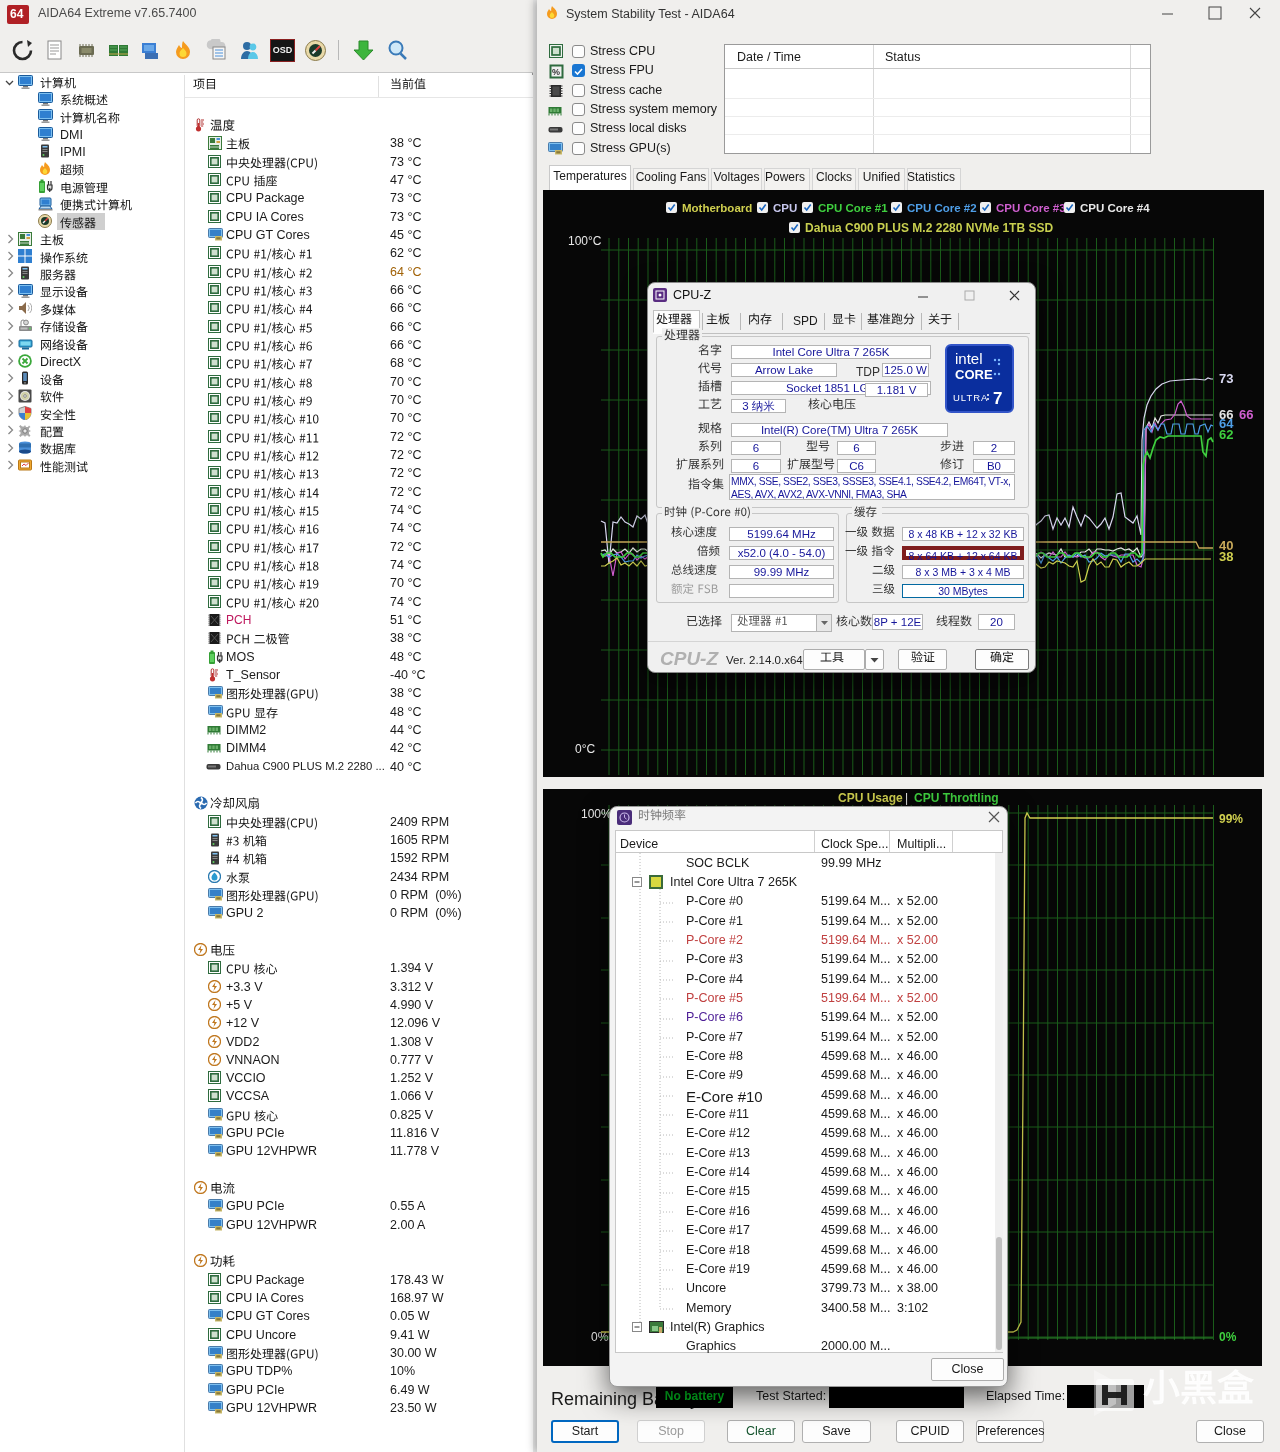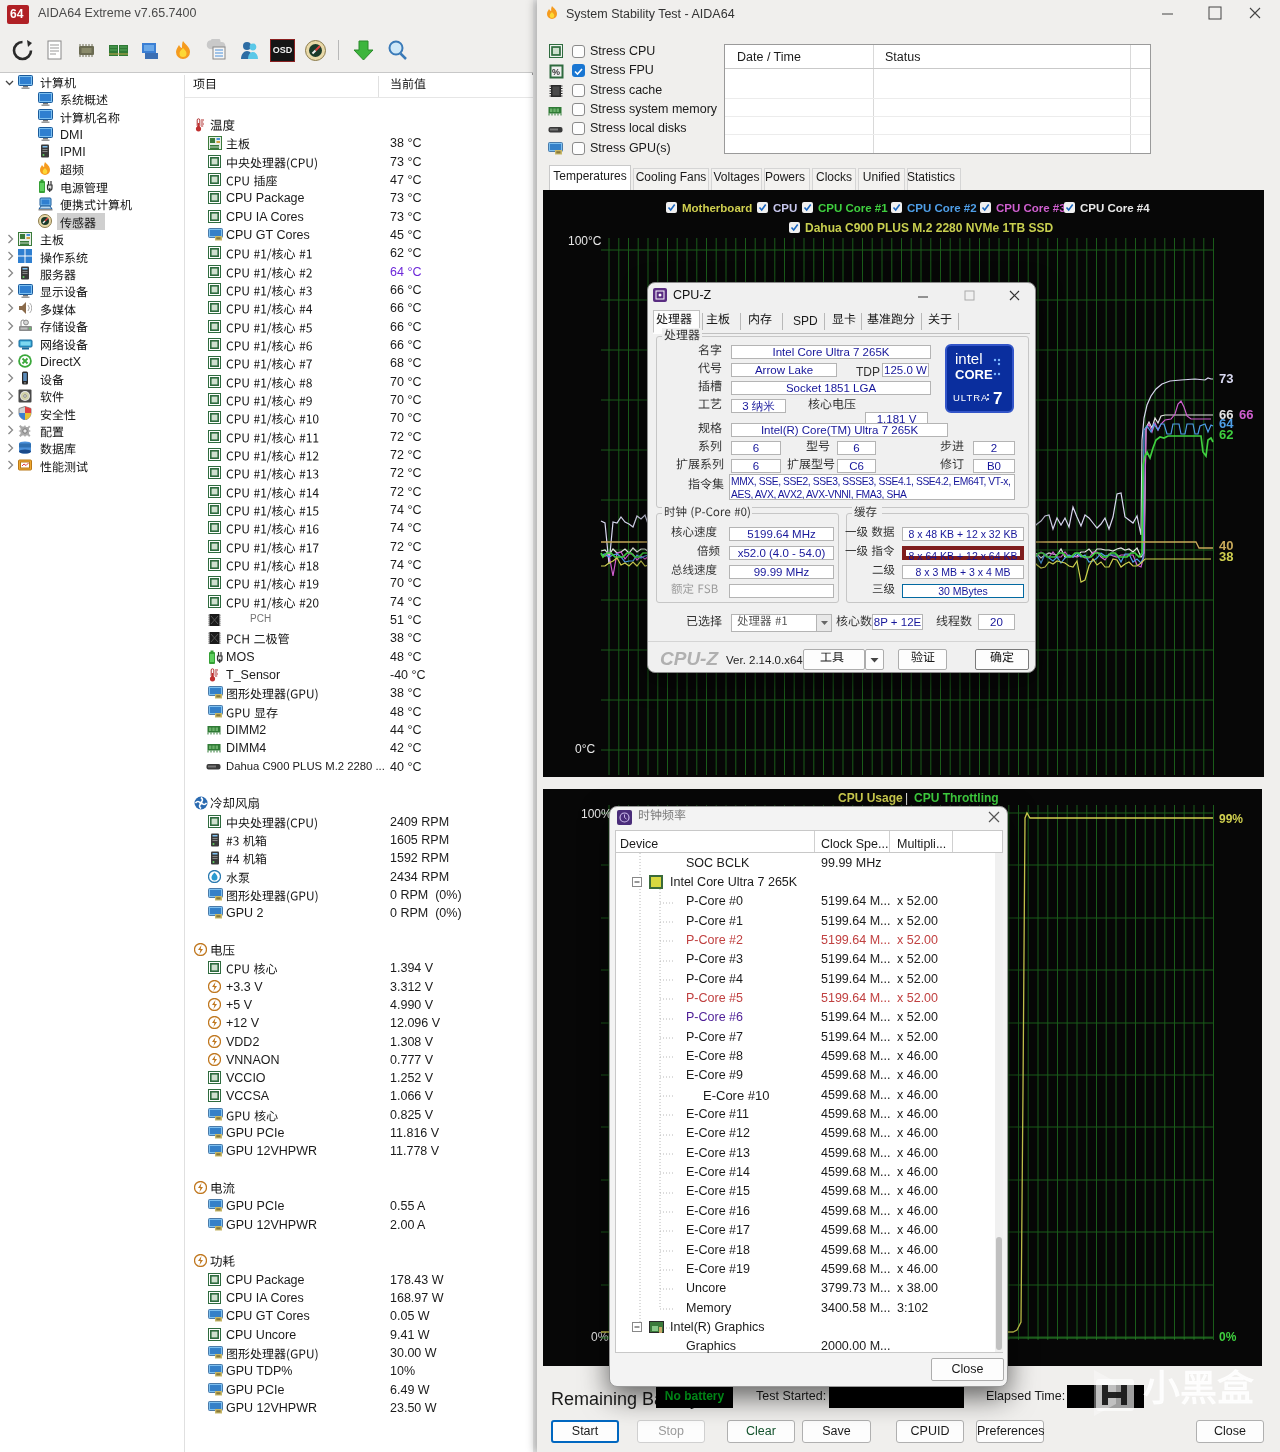--- a/index.html
+++ b/index.html
@@ -683,21 +683,21 @@
       <use href="#g64" transform="translate(15.3 9.4) scale(0.0120 -0.0120)"></use>
       <use href="#g68" transform="translate(27.5 9.4) scale(0.0120 -0.0120)"></use>
       <use href="#g69" transform="translate(34.2 9.4) scale(0.0120 -0.0120)"></use>
       <use href="#g70" transform="translate(40.8 9.4) scale(0.0120 -0.0120)"></use>
       <use href="#g71" transform="translate(45.5 9.4) scale(0.0120 -0.0120)"></use>
       <use href="#g72" transform="translate(57.5 9.4) scale(0.0120 -0.0120)"></use>
       <use href="#g68" transform="translate(73.1 9.4) scale(0.0120 -0.0120)"></use>
       <use href="#g73" transform="translate(79.8 9.4) scale(0.0120 -0.0120)"></use>
     </g>
   </svg>
-<div class="t" style="left:390px;top:264.6399999999999px;font-size:12.5px;color:#6d28d9;font-weight:400;text-align:center;">64 °C</div>
+<div class="t" style="left:390px;top:264.6399999999999px;font-size:12.5px;color:#a16207;font-weight:400;text-align:center;">64 °C</div>
 <svg class="abs" style="left:208px;top:282.96999999999986px" width="13" height="13" viewBox="0 0 13 13">
     <rect x="0.5" y="0.5" width="12" height="12" fill="#fff" stroke="#2e6b3e" stroke-width="1"></rect>
     <rect x="2.8" y="2.8" width="7.4" height="7.4" fill="#cfe0cf" stroke="#2e6b3e" stroke-width="1.6"></rect>
   </svg>
 <svg style="position:absolute;left:226px;top:285.96999999999986px;overflow:visible" width="88" height="18">
     <g fill="#1a1a1a">
       <use href="#g62" transform="translate(0.0 9.4) scale(0.0120 -0.0120)"></use>
       <use href="#g63" transform="translate(7.7 9.4) scale(0.0120 -0.0120)"></use>
       <use href="#g64" transform="translate(15.3 9.4) scale(0.0120 -0.0120)"></use>
       <use href="#g68" transform="translate(27.5 9.4) scale(0.0120 -0.0120)"></use>
@@ -1042,21 +1042,21 @@
       <use href="#g73" transform="translate(79.8 9.4) scale(0.0120 -0.0120)"></use>
       <use href="#g81" transform="translate(86.4 9.4) scale(0.0120 -0.0120)"></use>
     </g>
   </svg>
 <div class="t" style="left:390px;top:594.5799999999998px;font-size:12.5px;color:#1a1a1a;font-weight:400;">74 °C</div>
 <svg class="abs" style="left:208px;top:612.9099999999999px" width="13" height="14" viewBox="0 0 13 14">
     <rect x="1.5" y="1" width="10" height="12" fill="#1a1a1a"></rect>
     <path d="M1.5 2.2h-1M1.5 4.2h-1M1.5 6.2h-1M1.5 8.2h-1M1.5 10.2h-1M1.5 12.2h-1M11.5 2.2h1M11.5 4.2h1M11.5 6.2h1M11.5 8.2h1M11.5 10.2h1M11.5 12.2h1" stroke="#444"></path>
     <path d="M3 3l7 8M10 3l-7 8" stroke="#555"></path>
   </svg>
-<div class="t" style="left:226px;top:612.9099999999999px;font-size:10px;color:#737373;font-weight:400;margin-left:24px;">PCH</div>
+<div class="t" style="left:226px;top:612.9099999999999px;font-size:12px;color:#be185d;font-weight:400;">PCH</div>
 <div class="t" style="left:390px;top:612.9099999999999px;font-size:12.5px;color:#1a1a1a;font-weight:400;">51 °C</div>
 <svg class="abs" style="left:208px;top:631.2399999999999px" width="13" height="14" viewBox="0 0 13 14">
     <rect x="1.5" y="1" width="10" height="12" fill="#1a1a1a"></rect>
     <path d="M1.5 2.2h-1M1.5 4.2h-1M1.5 6.2h-1M1.5 8.2h-1M1.5 10.2h-1M1.5 12.2h-1M11.5 2.2h1M11.5 4.2h1M11.5 6.2h1M11.5 8.2h1M11.5 10.2h1M11.5 12.2h1" stroke="#444"></path>
     <path d="M3 3l7 8M10 3l-7 8" stroke="#555"></path>
   </svg>
 <svg style="position:absolute;left:226px;top:634.2399999999999px;overflow:visible" width="65" height="18">
     <g fill="#1a1a1a">
       <use href="#g63" transform="translate(0.0 9.4) scale(0.0120 -0.0120)"></use>
       <use href="#g62" transform="translate(7.6 9.4) scale(0.0120 -0.0120)"></use>
@@ -1726,21 +1726,21 @@
     <div style="font-size:11.5px;color:#16169a;text-align:center;line-height:13px;white-space:nowrap">3 纳米</div>
   </div>
 <svg style="position:absolute;z-index:31;left:808px;top:399px;overflow:visible" width="50" height="18">
     <g fill="#333">
       <use href="#g71" transform="translate(0.0 9.4) scale(0.0120 -0.0120)"></use>
       <use href="#g72" transform="translate(12.0 9.4) scale(0.0120 -0.0120)"></use>
       <use href="#g11" transform="translate(24.0 9.4) scale(0.0120 -0.0120)"></use>
       <use href="#g95" transform="translate(36.0 9.4) scale(0.0120 -0.0120)"></use>
     </g>
   </svg>
-<div class="abs" style="z-index:31;left:865px;top:412px;width:63px;height:14px;background:#fff;border:1px solid #b4b4b4">
+<div class="abs" style="z-index:31;left:865px;top:383px;width:63px;height:14px;background:#fff;border:1px solid #b4b4b4">
     <div style="font-size:11.5px;color:#16169a;text-align:center;line-height:13px;white-space:nowrap">1.181 V</div>
   </div>
 <div class="abs" style="z-index:31;left:945px;top:344px;width:69px;height:69px;background:#0a2e9e;border-radius:6px;border:2px solid #3355c8"><svg width="65" height="65" viewBox="0 0 65 65">
       <text x="8" y="18" fill="#fff" font-size="15" font-family="Liberation Sans">intel</text>
       <text x="8" y="33" fill="#fff" font-size="13" font-weight="bold" font-family="Liberation Sans">CORE</text>
       <circle cx="48" cy="14" r="1.2" fill="#7ab8ff"></circle>
       <circle cx="52" cy="14" r="1.2" fill="#7ab8ff"></circle>
       <circle cx="52" cy="18" r="1.2" fill="#7ab8ff"></circle>
       <circle cx="48" cy="28" r="1.2" fill="#7ab8ff"></circle>
       <circle cx="52" cy="28" r="1.2" fill="#7ab8ff"></circle>
@@ -2086,21 +2086,21 @@
 <div class="t" style="z-index:40;left:897px;top:1010.3000000000002px;font-size:12.5px;color:#1a1a1a;font-weight:400;">x 52.00</div>
 <div class="t" style="z-index:40;left:686px;top:1029.65px;font-size:12.5px;color:#1a1a1a;font-weight:400;">P-Core #7</div>
 <div class="t" style="z-index:40;left:821px;top:1029.65px;font-size:12.5px;color:#1a1a1a;font-weight:400;">5199.64 M...</div>
 <div class="t" style="z-index:40;left:897px;top:1029.65px;font-size:12.5px;color:#1a1a1a;font-weight:400;">x 52.00</div>
 <div class="t" style="z-index:40;left:686px;top:1049.0px;font-size:12.5px;color:#1a1a1a;font-weight:400;">E-Core #8</div>
 <div class="t" style="z-index:40;left:821px;top:1049.0px;font-size:12.5px;color:#1a1a1a;font-weight:400;">4599.68 M...</div>
 <div class="t" style="z-index:40;left:897px;top:1049.0px;font-size:12.5px;color:#1a1a1a;font-weight:400;">x 46.00</div>
 <div class="t" style="z-index:40;left:686px;top:1068.35px;font-size:12.5px;color:#1a1a1a;font-weight:400;">E-Core #9</div>
 <div class="t" style="z-index:40;left:821px;top:1068.35px;font-size:12.5px;color:#1a1a1a;font-weight:400;">4599.68 M...</div>
 <div class="t" style="z-index:40;left:897px;top:1068.35px;font-size:12.5px;color:#1a1a1a;font-weight:400;">x 46.00</div>
-<div class="t" style="z-index:40;left:686px;top:1087.6999999999998px;font-size:13px;color:#1a1a1a;font-weight:400;margin-left:17px;">E-Core #10</div>
+<div class="t" style="z-index:40;left:686px;top:1087.6999999999998px;font-size:15px;color:#1a1a1a;font-weight:400;">E-Core #10</div>
 <div class="t" style="z-index:40;left:821px;top:1087.6999999999998px;font-size:12.5px;color:#1a1a1a;font-weight:400;">4599.68 M...</div>
 <div class="t" style="z-index:40;left:897px;top:1087.6999999999998px;font-size:12.5px;color:#1a1a1a;font-weight:400;">x 46.00</div>
 <div class="t" style="z-index:40;left:686px;top:1107.0499999999997px;font-size:12.5px;color:#1a1a1a;font-weight:400;">E-Core #11</div>
 <div class="t" style="z-index:40;left:821px;top:1107.0499999999997px;font-size:12.5px;color:#1a1a1a;font-weight:400;">4599.68 M...</div>
 <div class="t" style="z-index:40;left:897px;top:1107.0499999999997px;font-size:12.5px;color:#1a1a1a;font-weight:400;">x 46.00</div>
 <div class="t" style="z-index:40;left:686px;top:1126.3999999999996px;font-size:12.5px;color:#1a1a1a;font-weight:400;">E-Core #12</div>
 <div class="t" style="z-index:40;left:821px;top:1126.3999999999996px;font-size:12.5px;color:#1a1a1a;font-weight:400;">4599.68 M...</div>
 <div class="t" style="z-index:40;left:897px;top:1126.3999999999996px;font-size:12.5px;color:#1a1a1a;font-weight:400;">x 46.00</div>
 <div class="t" style="z-index:40;left:686px;top:1145.7499999999995px;font-size:12.5px;color:#1a1a1a;font-weight:400;">E-Core #13</div>
 <div class="t" style="z-index:40;left:821px;top:1145.7499999999995px;font-size:12.5px;color:#1a1a1a;font-weight:400;">4599.68 M...</div>

